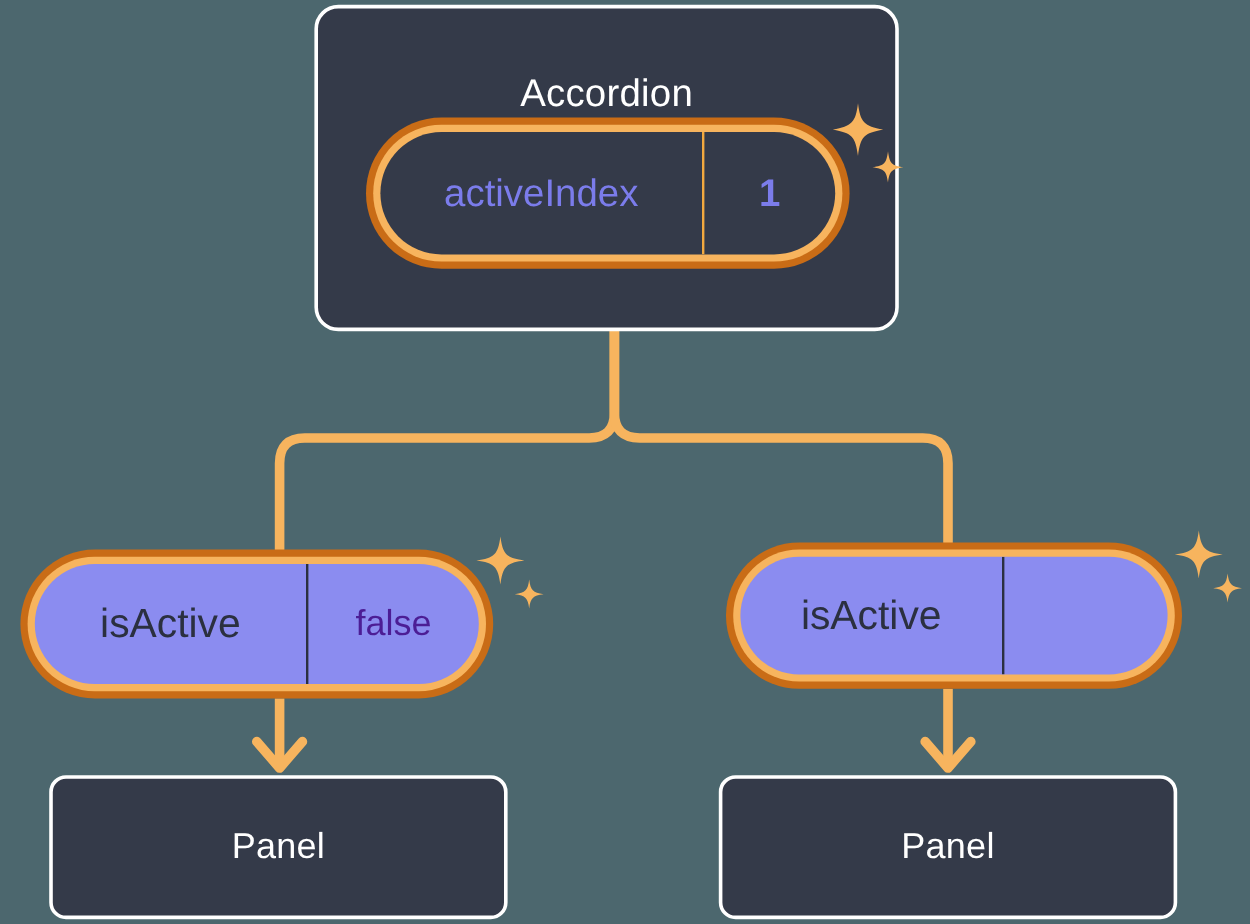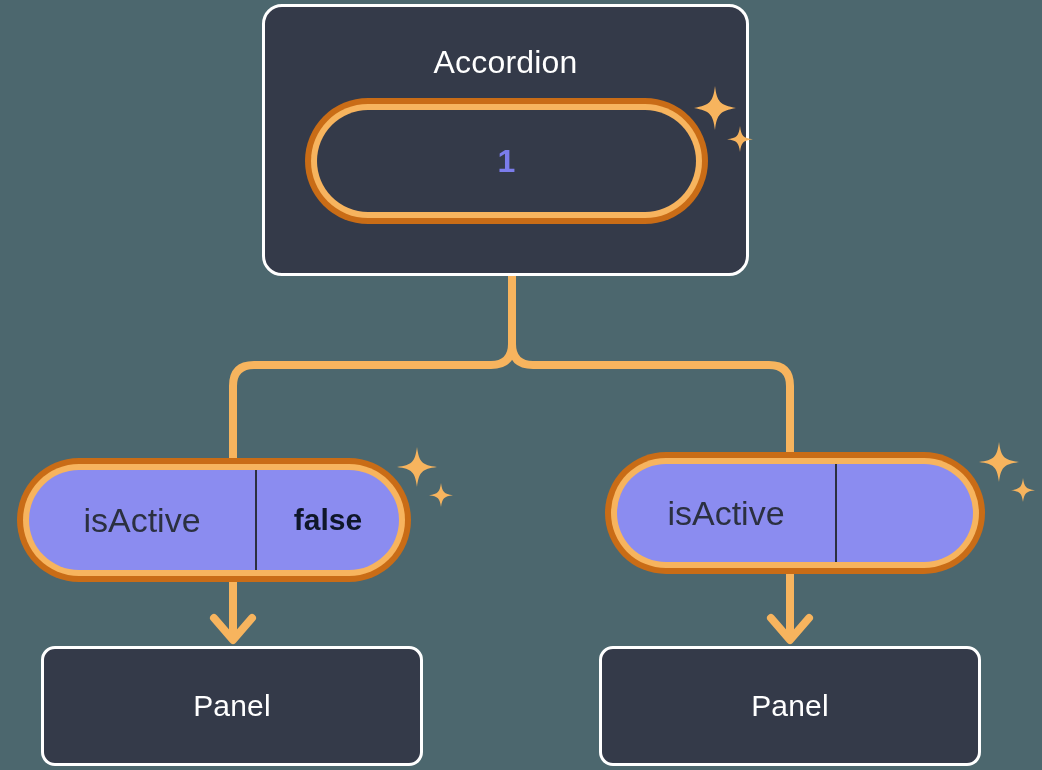--- a/index.html
+++ b/index.html
@@ -51,21 +51,21 @@
 
   #accordion-card {
     left: 262px;
     top: 4px;
     width: 487px;
     height: 272px;
     border-radius: 20px;
     justify-content: flex-start;
   }
   #accordion-card .card-title {
-    margin-top: 39px;
+    margin-top: 54px;
   }
 
   .panel-card {
     width: 382px;
     height: 120px;
     border-radius: 14px;
     justify-content: center;
   }
   #panel-left  { left: 41px;  top: 646px; }
   #panel-right { left: 599px; top: 646px; }
@@ -129,23 +129,23 @@
 
   
   .pill-state .pill-body {
     background: #8b8cf0;
   }
   .pill-state .pill-key {
     color: #2b3040;
     font-size: 34px;
   }
   .pill-state .pill-val {
-    color: #0f172a;
+    color: #4c1d95;
     font-size: 30px;
-    font-weight: bold;
+    font-weight: normal;
   }
   .pill-state .pill-key {
     border-right: 2px solid #2b3040;
   }
 
   #pill-is-active-false {
     left: 17px;
     top: 458px;
     width: 394px;
     height: 124px;
@@ -198,20 +198,21 @@
     <path d="M 771 618 L 790 640 L 809 618" fill="none" stroke="#f7b45e" stroke-width="8" stroke-linecap="round" stroke-linejoin="round"></path>
   </svg>
 
   <div id="accordion-card" class="card">
     <div class="card-title">Accordion</div>
   </div>
 
   <div id="pill-active-index" class="pill">
     <div class="pill-inner-ring">
       <div class="pill-body">
+        <div class="pill-key">activeIndex</div>
         <div class="pill-val">1</div>
       </div>
     </div>
   </div>
 
   <svg id="sparkles-top" class="sparkles" width="70" height="80" viewBox="0 0 70 80">
     <path fill="#f7b45e" d="M 25 4 C 27 20 30 23 46 26 C 30 29 27 32 25 48 C 23 32 20 29 4 26 C 20 23 23 20 25 4 Z"></path>
     <path fill="#f7b45e" d="M 50 44 C 51.3 54 53 56 63 57.3 C 53 58.6 51.3 60.6 50 70 C 48.7 60.6 47 58.6 37 57.3 C 47 56 48.7 54 50 44 Z"></path>
   </svg>
 

